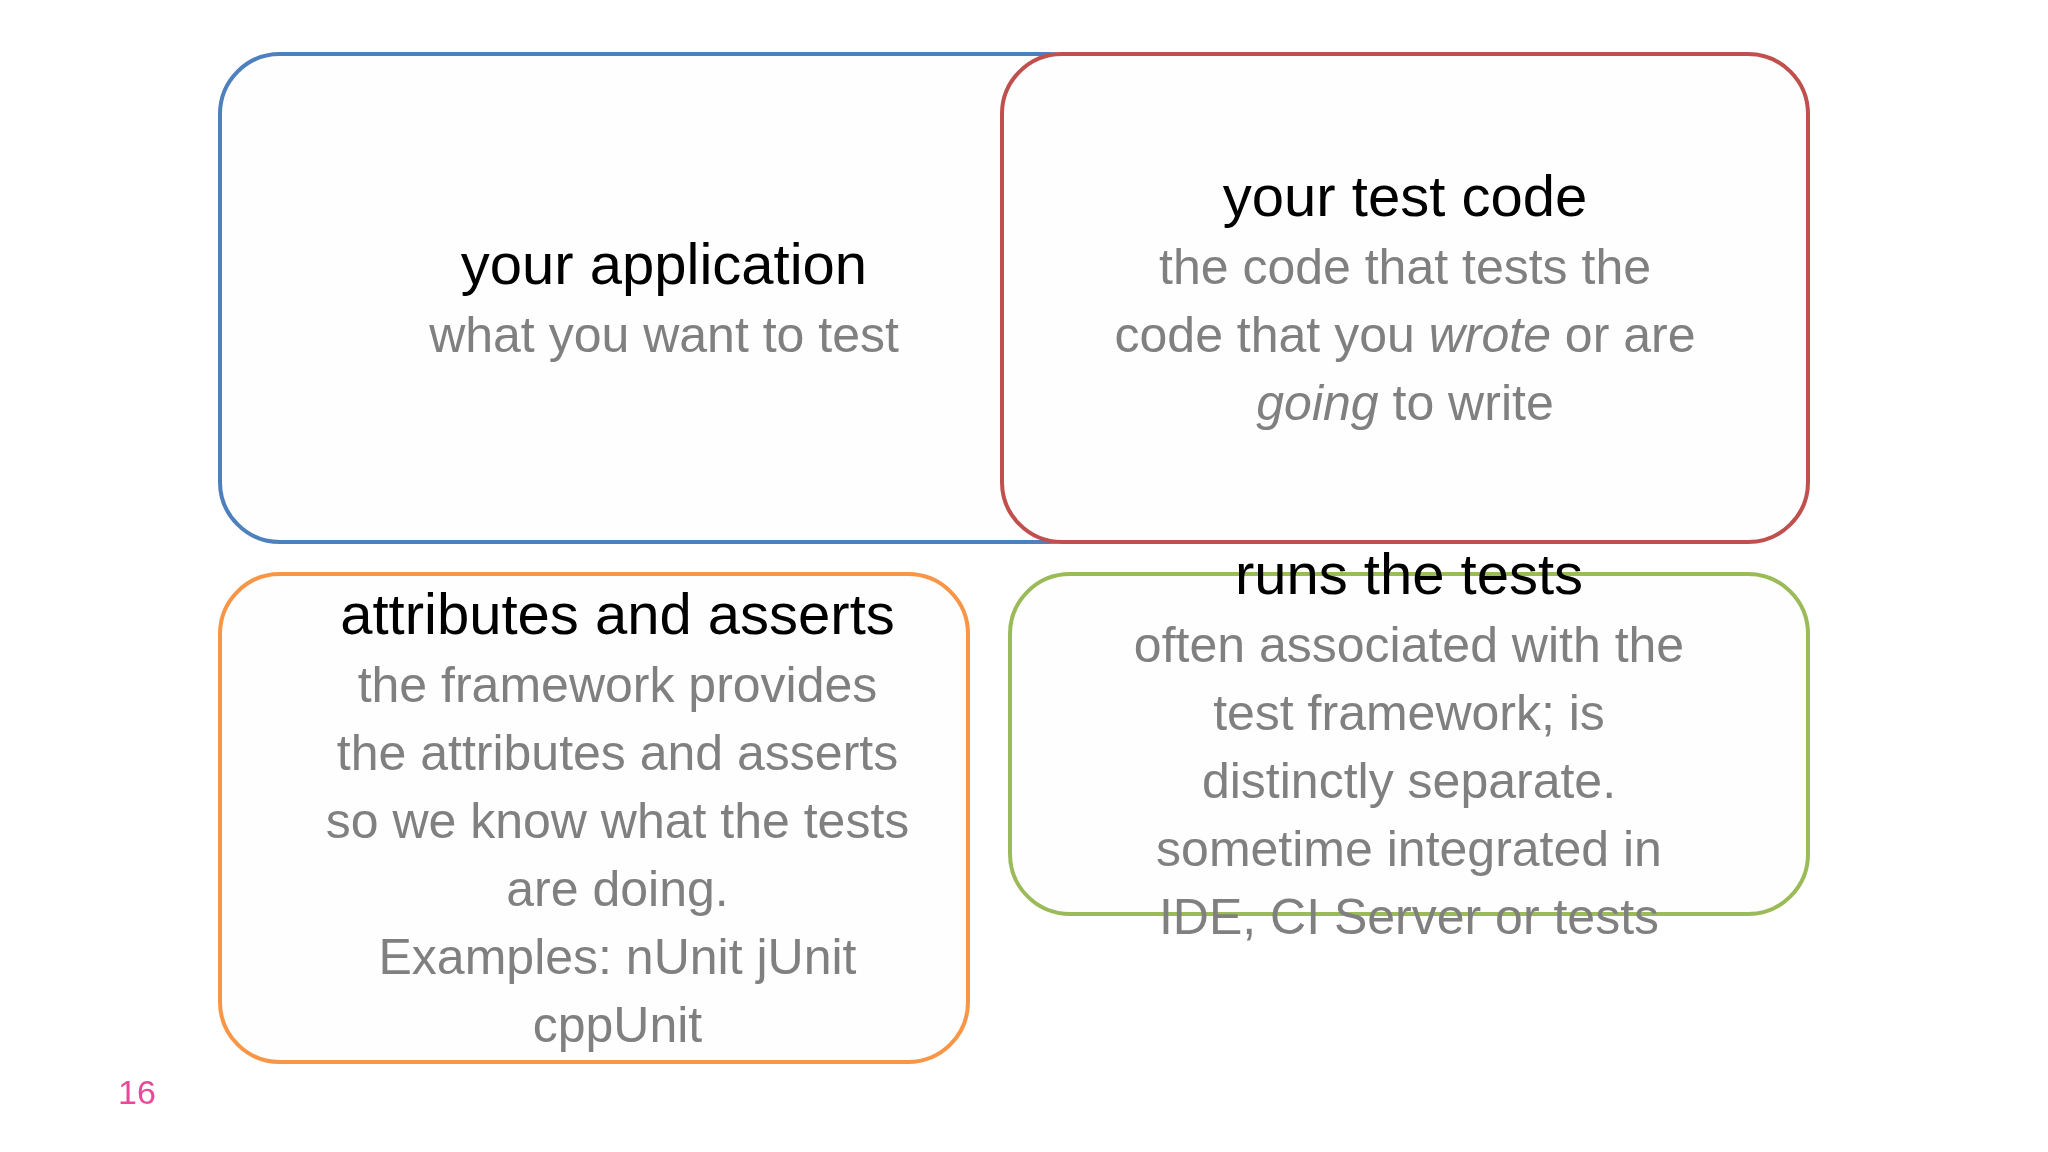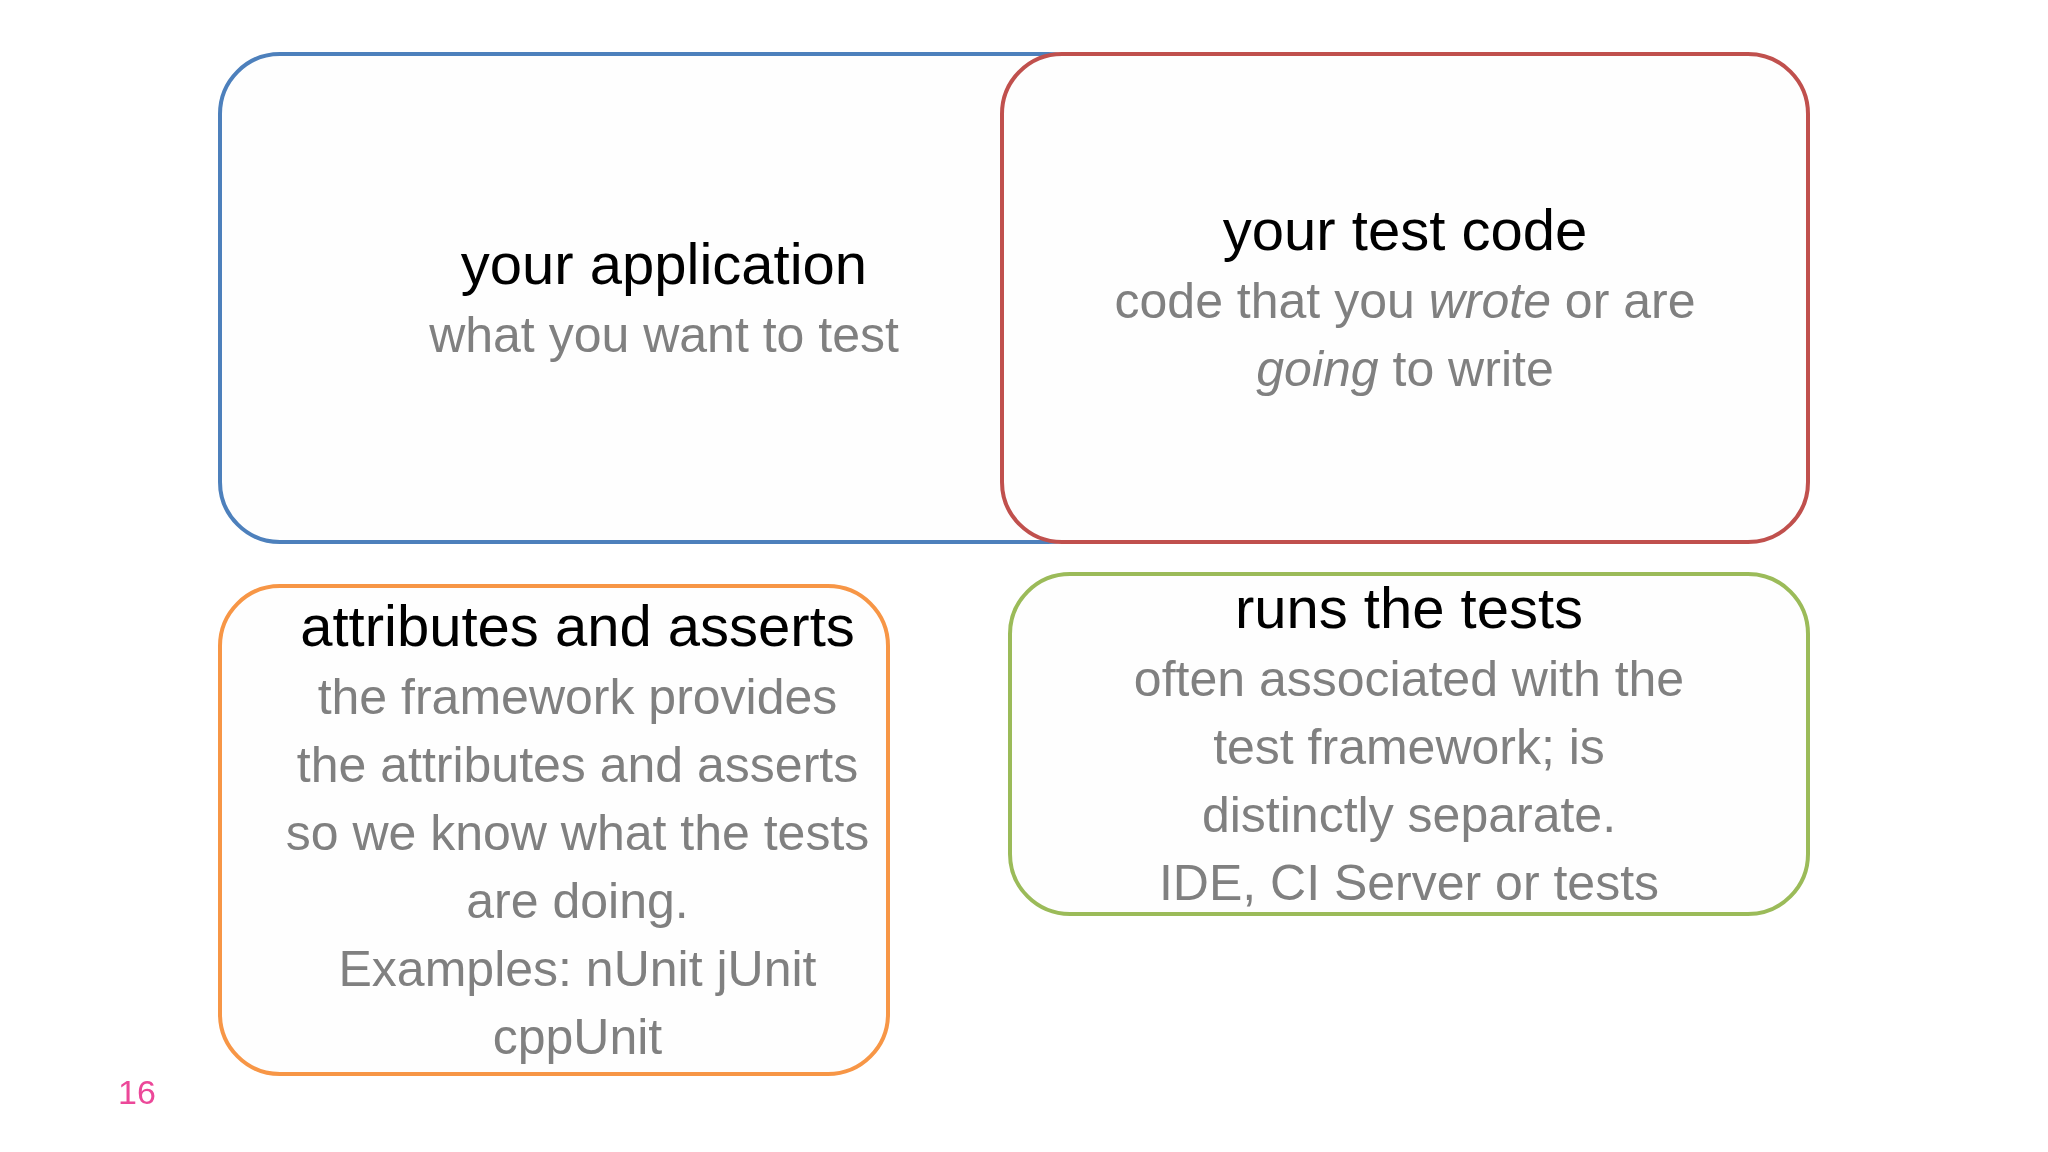--- a/index.html
+++ b/index.html
@@ -41,21 +41,21 @@
     color: #808080;
   }
   .box-body .line {
     white-space: nowrap;
   }
   .box-body .seg-italic {
     font-style: italic;
   }
   #box-0 { left: 218px;  top: 52px;  width: 892px; height: 492px; }
   #box-1 { left: 1000px; top: 52px;  width: 810px; height: 492px; }
-  #box-2 { left: 218px;  top: 584px; width: 672px; height: 492px; padding-left: 47px; }
+  #box-2 { left: 218px;  top: 572px; width: 752px; height: 492px; padding-left: 47px; }
   #box-3 { left: 1008px; top: 572px; width: 802px; height: 344px; }
   .page-number {
     position: absolute;
     left: 118px;
     top: 1072px;
     font-size: 34px;
     line-height: 40px;
     color: #ec4899;
   }
 </style>
@@ -67,20 +67,21 @@
   <div id="box-0" class="box" style="border-color: rgb(77, 128, 188);">
     <div class="box-title">your application</div>
     <div class="box-body">
         <div class="line"><span>what you want to test</span></div>
       </div>
   </div>
 
   <div id="box-1" class="box" style="border-color: rgb(192, 80, 77);">
     <div class="box-title">your test code</div>
     <div class="box-body">
+        <div class="line"><span>the code that tests the</span></div>
         <div class="line"><span>code that you </span><span class="seg-italic">wrote</span><span> or are</span></div>
         <div class="line"><span class="seg-italic">going</span><span> to write</span></div>
       </div>
   </div>
 
   <div id="box-2" class="box" style="border-color: rgb(247, 150, 70);">
     <div class="box-title">attributes and asserts</div>
     <div class="box-body">
         <div class="line"><span>the framework provides</span></div>
         <div class="line"><span>the attributes and asserts</span></div>
@@ -90,19 +91,20 @@
         <div class="line"><span>cppUnit</span></div>
       </div>
   </div>
 
   <div id="box-3" class="box" style="border-color: rgb(155, 187, 89);">
     <div class="box-title">runs the tests</div>
     <div class="box-body">
         <div class="line"><span>often associated with the</span></div>
         <div class="line"><span>test framework; is</span></div>
         <div class="line"><span>distinctly separate.</span></div>
+        <div class="line"><span>sometime integrated in</span></div>
         <div class="line"><span>IDE, CI Server or tests</span></div>
       </div>
   </div>
 
   <div class="page-number">16</div>
 
 </div>
 
 </body></html>

